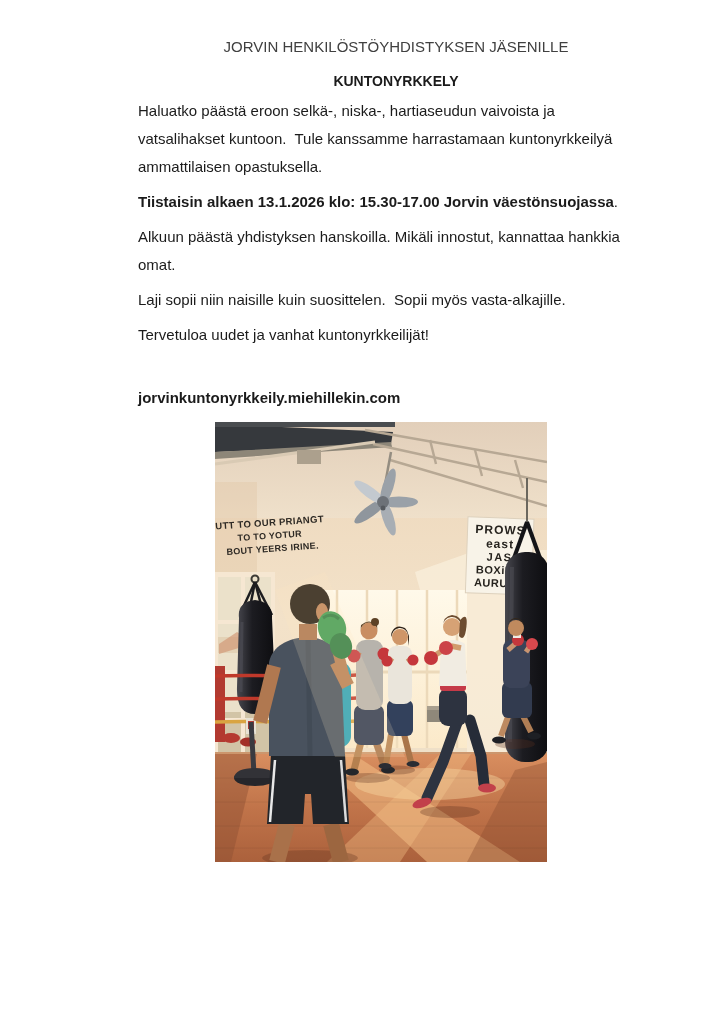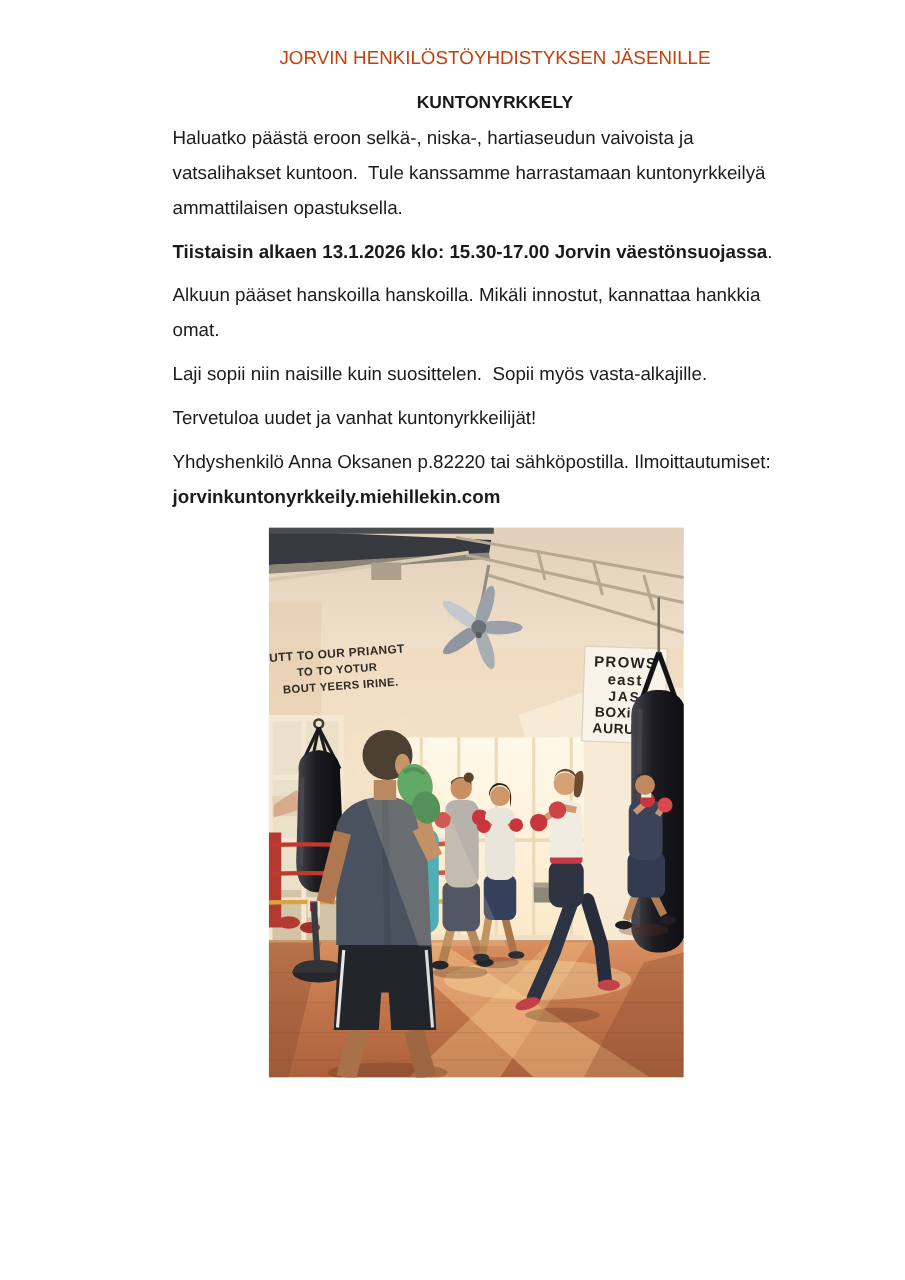--- a/index.html
+++ b/index.html
@@ -13,21 +13,21 @@
   }
   .content{
     position:absolute;
     left:138px;top:0;
     width:516px;
   }
   .doc-title{
     margin:38px 0 0;
     text-align:center;
     font-size:15px;line-height:18px;
-    color:#c2410c;
+    color:#404040;
     white-space:pre-wrap;
   }
   .doc-subtitle{
     margin:16px 0 0;
     text-align:center;
     font-size:14px;line-height:18px;
     font-weight:700;color:#1a1a1a;
   }
   .content p{
     margin:7px 0 0;
@@ -54,29 +54,29 @@
 
     <div class="doc-title">JORVIN HENKILÖSTÖYHDISTYKSEN JÄSENILLE</div>
     <div class="doc-subtitle">KUNTONYRKKELY</div>
 
     <p class="first">Haluatko päästä eroon selkä-, niska-, hartiaseudun vaivoista ja
 vatsalihakset kuntoon.  Tule kanssamme harrastamaan kuntonyrkkeilyä
 ammattilaisen opastuksella.</p>
 
     <p><span class="b">Tiistaisin alkaen 13.1.2026 klo: 15.30-17.00 Jorvin väestönsuojassa</span><span>.</span></p>
 
-    <p>Alkuun pääset hanskoilla hanskoilla. Mikäli innostut, kannattaa hankkia
+    <p>Alkuun päästä yhdistyksen hanskoilla. Mikäli innostut, kannattaa hankkia
 omat.</p>
 
 
     <p>Laji sopii niin naisille kuin suosittelen.  Sopii myös vasta-alkajille.</p>
 
     <p>Tervetuloa uudet ja vanhat kuntonyrkkeilijät!</p>
 
-    <p><span>Yhdyshenkilö Anna Oksanen p.82220 tai sähköpostilla. Ilmoittautumiset:</span><br><span class="b">jorvinkuntonyrkkeily.miehillekin.com</span></p>
+    <p><br><span class="b">jorvinkuntonyrkkeily.miehillekin.com</span></p>
 
     <div class="photo-wrap">
       <svg viewBox="0 0 332 440" width="332" height="440" aria-hidden="true">
         <defs>
           <linearGradient id="wallG" x1="0" y1="0" x2="0" y2="1">
             <stop offset="0" stop-color="#ecd6ba"></stop>
               <stop offset="0.6" stop-color="#f3e2c9"></stop>
               <stop offset="1" stop-color="#f0dcc2"></stop>
           </linearGradient>
           <linearGradient id="ceilG" x1="0" y1="0" x2="0" y2="1">

